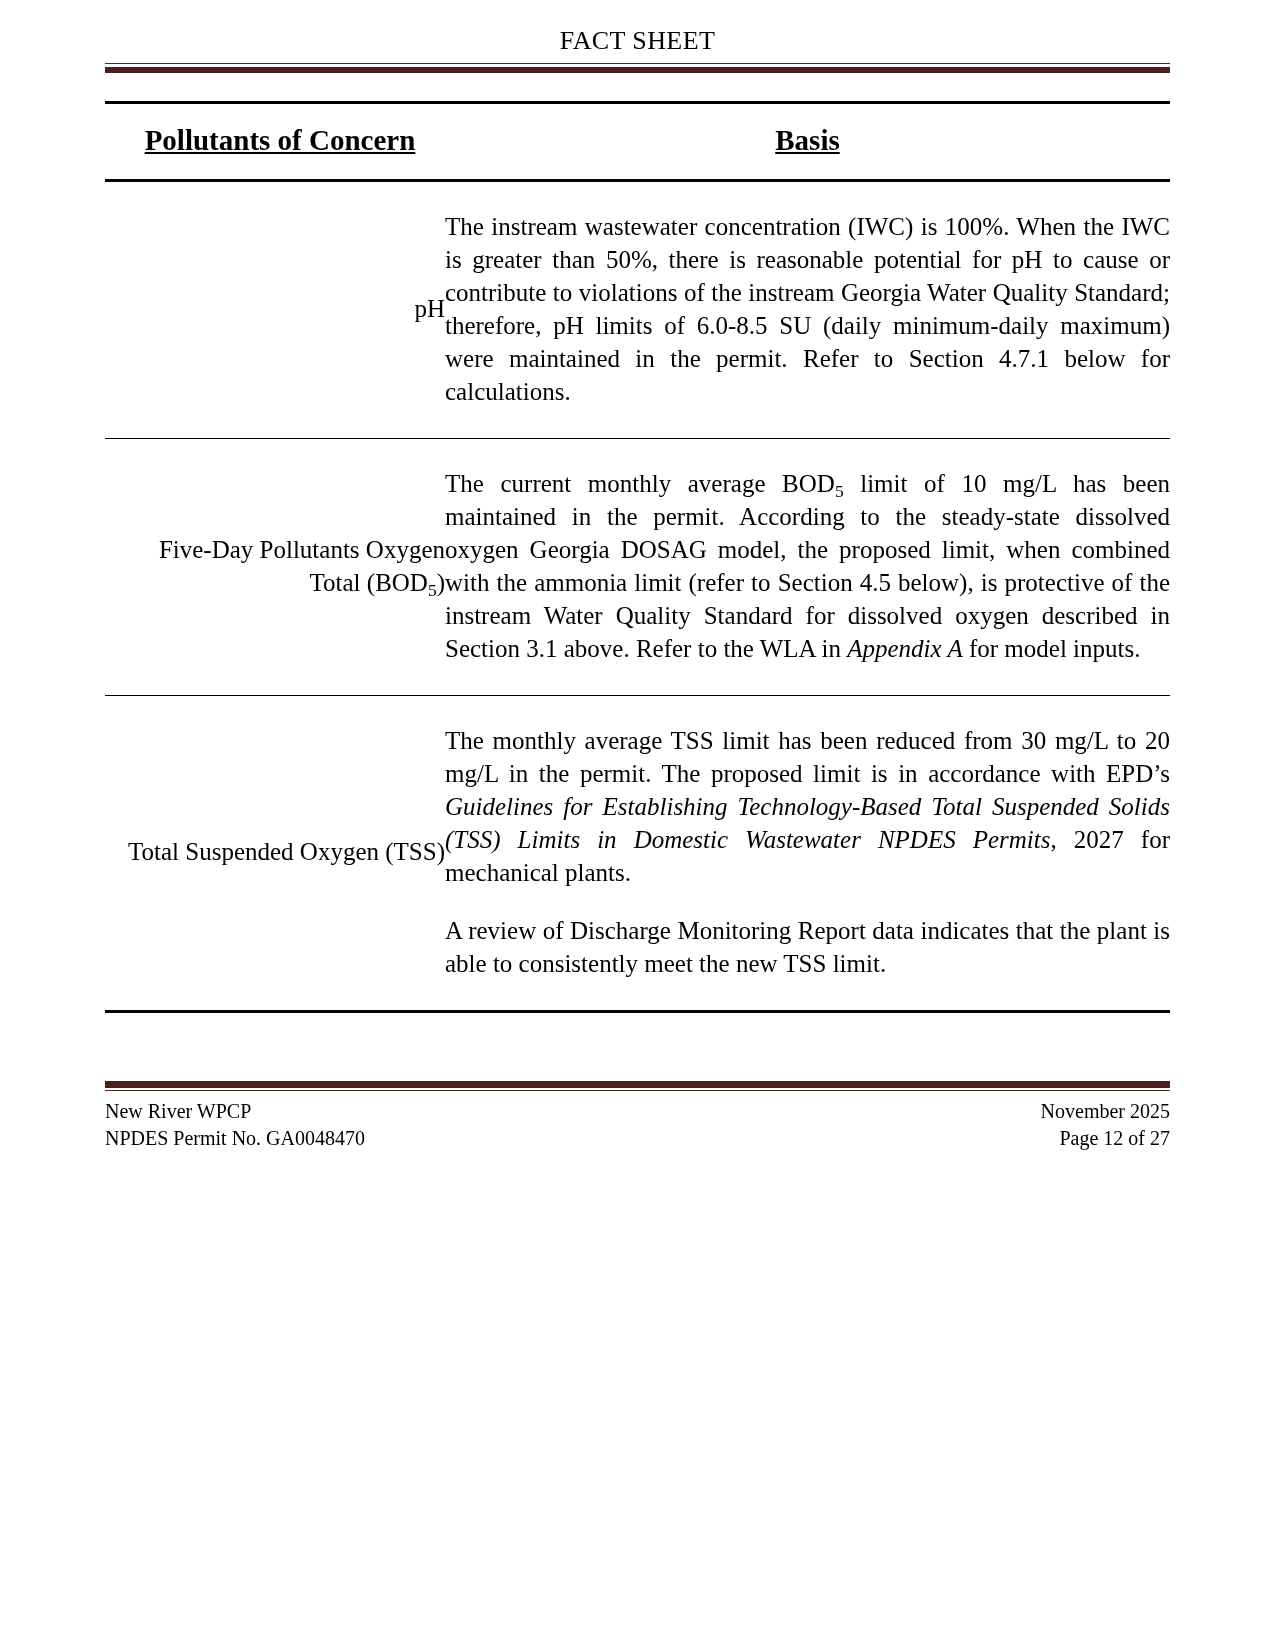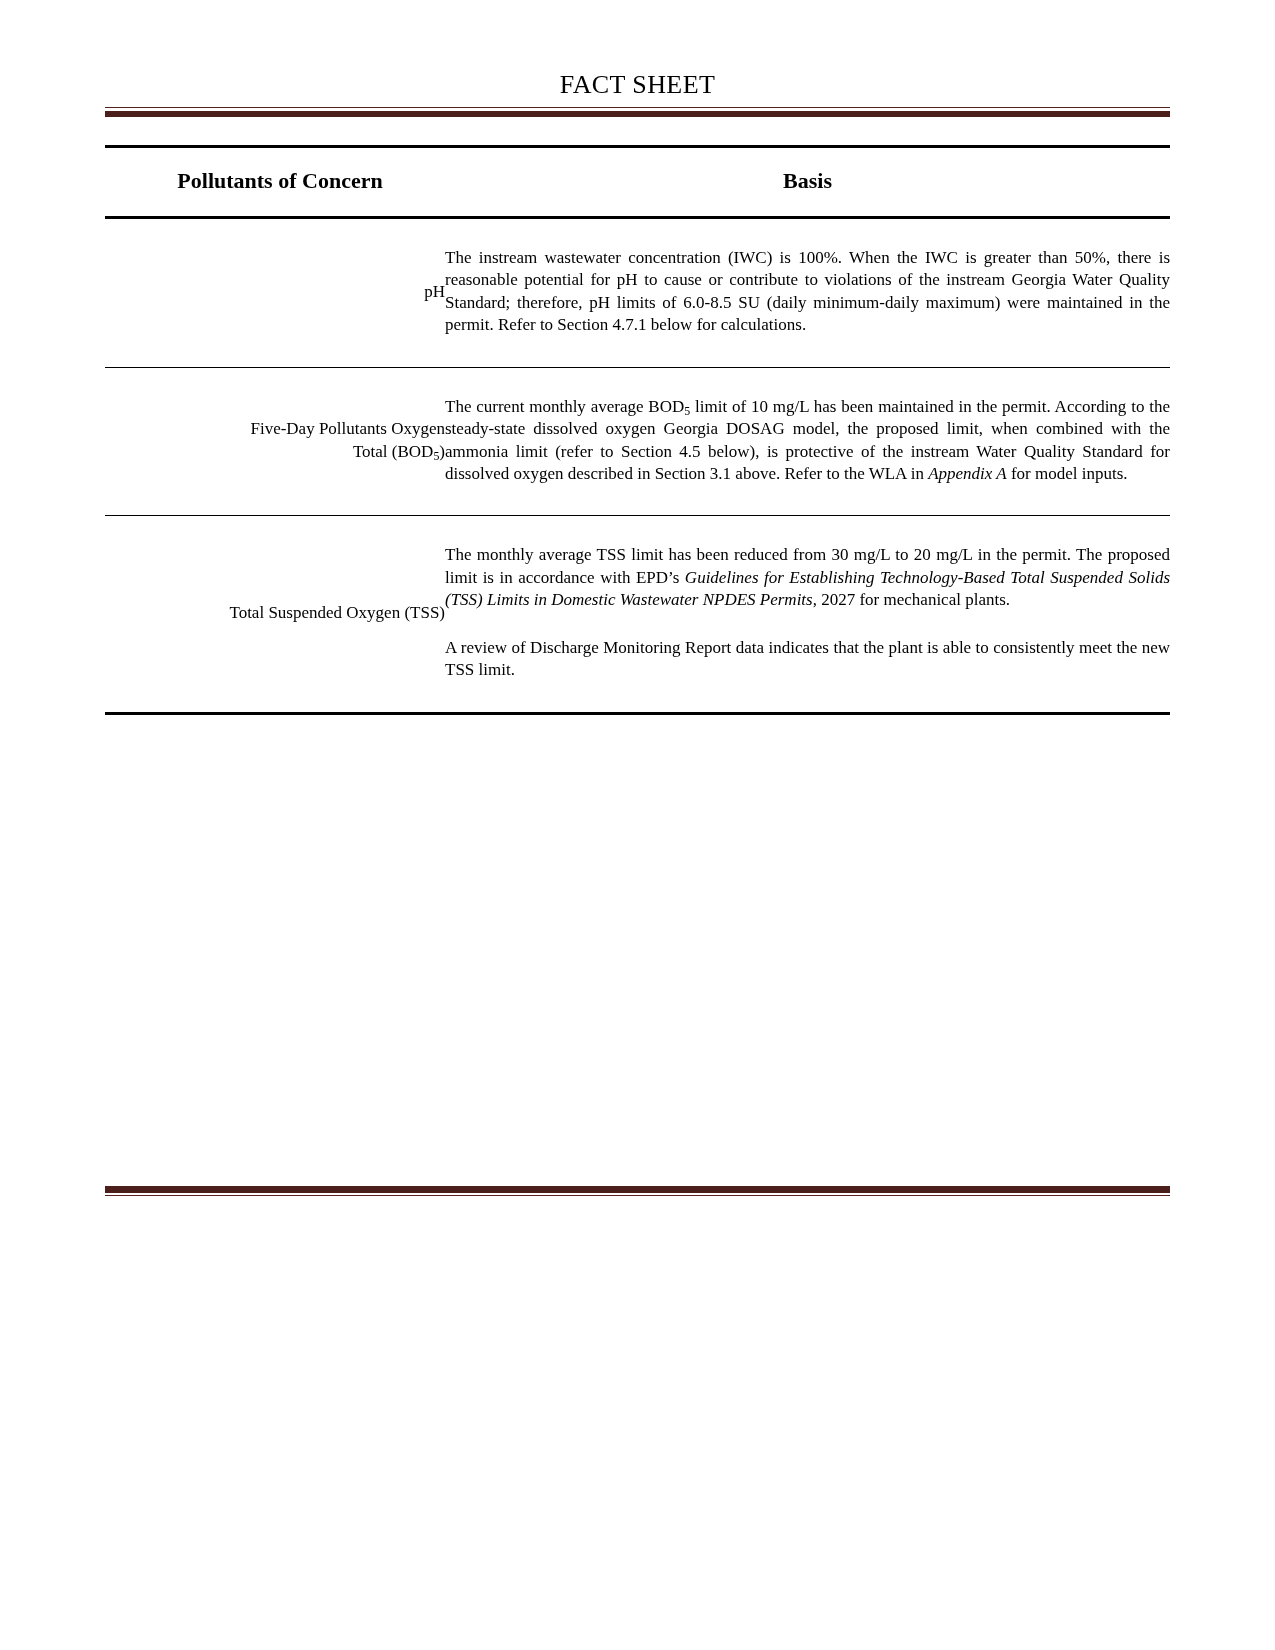--- a/index.html
+++ b/index.html
@@ -15,21 +15,20 @@
     position: relative;
     overflow: hidden;
   }
 
   .page {
     position: relative;
     width: 1275px;
     height: 1208px;
     box-sizing: border-box;
     padding: 0 105px;
-    margin-top: 44px;
   }
 
   
   .header {
     padding-top: 26px;
   }
   .header-title {
     text-align: center;
     font-size: 26px;
     line-height: 1.15;
@@ -64,31 +63,32 @@
     margin-top: 28px;
     width: 100%;
     border-collapse: collapse;
     table-layout: fixed;
   }
   .poll-table col.c-name { width: 340px; }
   .poll-table col.c-basis { width: auto; }
 
   .poll-table thead th {
     font-weight: bold;
-    font-size: 22px;
+    font-size: 29px;
     text-align: center;
     padding: 20px 0 22px 0;
     border-top: 3px solid #000;
     border-bottom: 3px solid #000;
     vertical-align: middle;
+    text-decoration: underline;
   }
   .poll-table thead th.th-name { padding-left: 10px; }
 
   .poll-table tbody td {
-    font-size: 17px;
+    font-size: 25px;
     line-height: 1.32;
     border-bottom: 1px solid #000;
     padding: 28px 0 30px 0;
     vertical-align: middle;
   }
   .poll-table tbody tr:last-child td {
     border-bottom: 3px solid #000;
   }
   td.cell-name {
     padding-left: 10px;
@@ -191,15 +191,25 @@
           <p><span>The monthly average TSS limit has been reduced from 30 mg/L to 20 mg/L in the permit.  The proposed limit is in accordance with EPD’s </span><span class="it">Guidelines for Establishing Technology-Based Total Suspended Solids (TSS) Limits in Domestic Wastewater NPDES Permits</span><span>, 2027 for mechanical plants.</span></p>
           <p>A review of Discharge Monitoring Report data indicates that the plant is able to consistently meet the new TSS limit.</p>
         </td>
       </tr>
 
     </tbody>
   </table>
 
   <div class="footer">
     <div class="footer-rule"></div>
+    <div class="footer-cols">
+      <div class="footer-left">
+        <div>New River WPCP</div>
+        <div>NPDES Permit No. GA0048470</div>
+      </div>
+      <div class="footer-right">
+        <div>November 2025</div>
+        <div>Page 12 of 27</div>
+      </div>
+    </div>
   </div>
 
 </div>
 
 </body></html>

